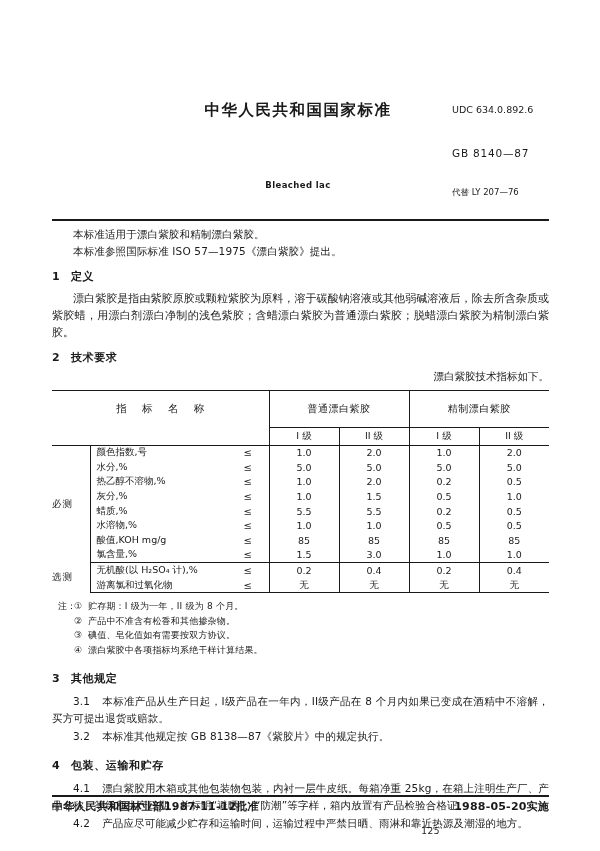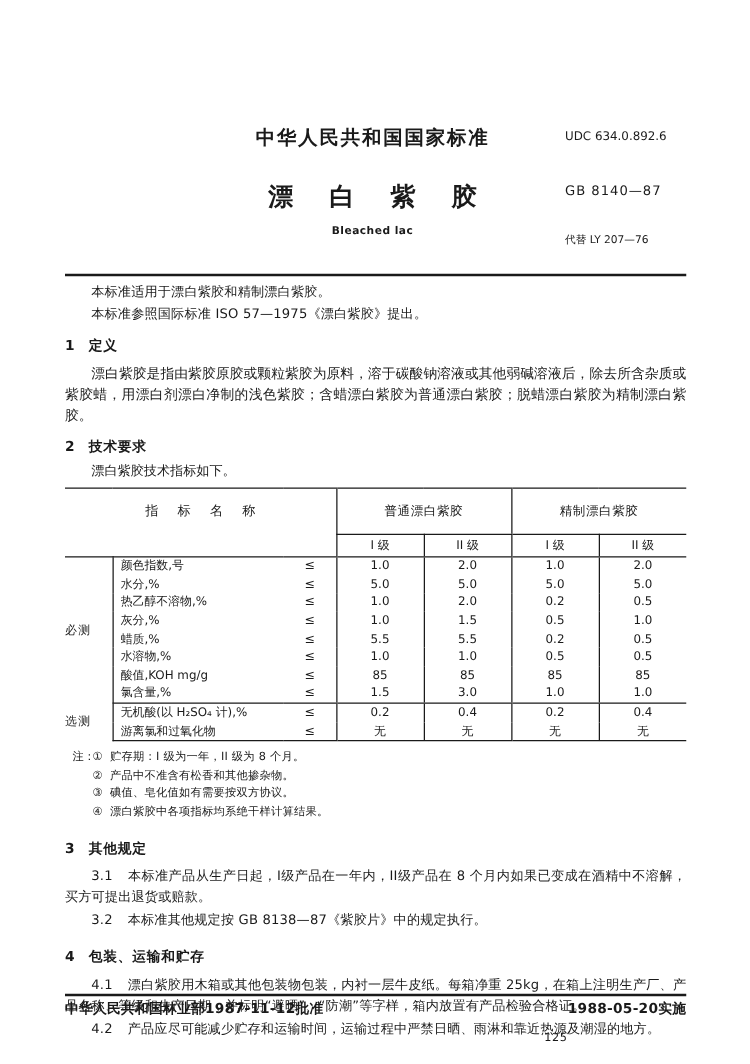--- a/index.html
+++ b/index.html
@@ -119,20 +119,21 @@
     margin: 6px 0 0 0;
     font-size: 11px;
     line-height: 17px;
     text-indent: 21px;
     text-align: justify;
   }
   .tech-lead {
     margin: 5px 0 6px 0;
     font-size: 10.5px;
     text-indent: 21px;
+    text-align: right;
   }
 
   
   .tbl-wrap {
     position: relative;
     width: 497px;
     margin-top: 2px;
   }
   table.spec {
     border-collapse: collapse;
@@ -220,33 +221,32 @@
   .foot-right {
     position: absolute;
     right: 0; top: 0;
     font-size: 11px;
     font-weight: bold;
     letter-spacing: 0.2px;
     white-space: nowrap;
   }
   .page-no {
     position: absolute;
-    right: 38px; top: 826px;
+    right: 52px; top: 826px;
     font-size: 9px;
     letter-spacing: 0.5px;
   }
 </style>
 </head>
 <body>
 
 <div class="page">
 
   <div class="header">
     <div class="nat-std">中华人民共和国国家标准</div>
-    <div class="main-title">漂 白 紫 胶</div>
     <div class="sub-title">Bleached lac</div>
 
     <div class="code-block">
       <div class="code-line code-udc">UDC 634.0.892.6</div>
       <div class="code-line code-gb">GB 8140—87</div>
       <div class="code-line code-rep">代替 LY 207—76</div>
     </div>
   </div>
 
   <div class="rule-top"></div>

